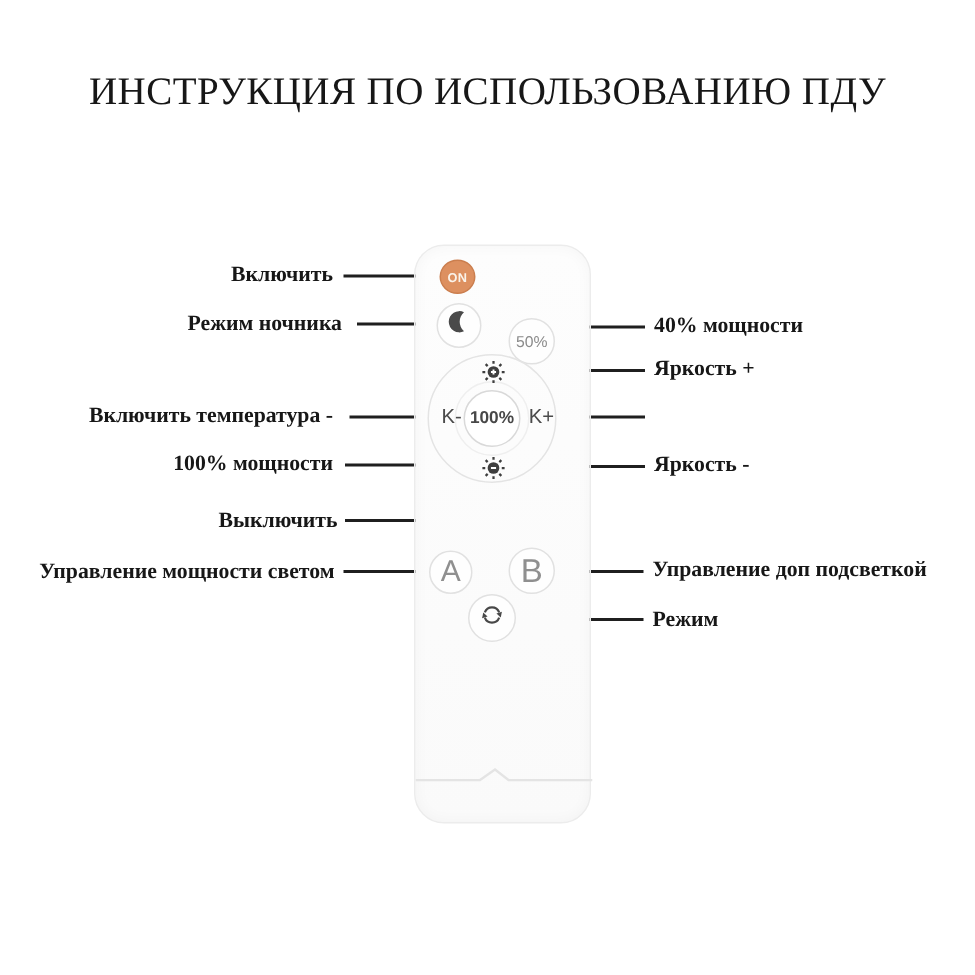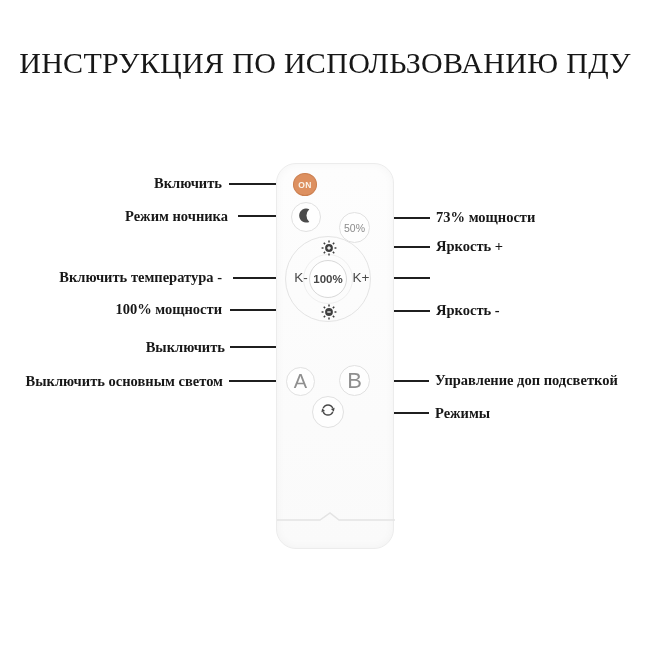--- a/index.html
+++ b/index.html
@@ -1,19 +1,19 @@
 <!DOCTYPE html>
 <html><head>
 <meta charset="utf-8">
 <style>
   html,body{margin:0;padding:0;background:#fff;}
   .stage{position:relative;width:650px;height:650px;background:#ffffff;overflow:hidden;
          font-family:"Liberation Serif","DejaVu Serif",serif;}
   .title{position:absolute;top:46px;left:0;width:100%;margin:0;text-align:center;
-         font-size:30px;font-weight:400;color:#171717;letter-spacing:.3px;}
+         font-size:26px;font-weight:400;color:#171717;letter-spacing:.3px;}
   
   .lab{position:absolute;font-weight:700;font-size:14.5px;color:#171717;line-height:16px;white-space:nowrap;}
   .ll0{top:175px;right:428px}.ll1{top:208px;right:422px}.ll2{top:269px;right:428px}
   .ll3{top:301px;right:428px}.ll4{top:339px;right:425px}.ll5{top:373px;right:427px}
   .rl0{top:209px;left:436px}.rl1{top:238px;left:436px}.rl2{top:269px;left:433px}
   .rl3{top:302px;left:436px}.rl4{top:372px;left:435px}.rl5{top:405px;left:435px}
   
   .cl{position:absolute;height:1.7px;background:#1f1f1f;}
   .cl-l1{left:229px;top:183px;width:64px}.cl-l2{left:238px;top:215px;width:53px}
   .cl-l3{left:233px;top:277px;width:55px}.cl-l4{left:230px;top:309px;width:58px}
@@ -55,27 +55,27 @@
 
 <div class="stage">
 
   <h1 class="title">ИНСТРУКЦИЯ ПО ИСПОЛЬЗОВАНИЮ ПДУ</h1>
 
   <div class="lab ll0">Включить</div>
   <div class="lab ll1">Режим ночника</div>
   <div class="lab ll2">Включить температура -</div>
   <div class="lab ll3">100% мощности</div>
   <div class="lab ll4">Выключить</div>
-  <div class="lab ll5">Выключить основным светом</div>
+  <div class="lab ll5">Управление мощности светом</div>
 
-  <div class="lab rl0">73% мощности</div>
+  <div class="lab rl0">40% мощности</div>
   <div class="lab rl1">Яркость +</div>
   <div class="lab rl3">Яркость -</div>
   <div class="lab rl4">Управление доп подсветкой</div>
-  <div class="lab rl5">Режимы</div>
+  <div class="lab rl5">Режим</div>
 
   <div class="cl cl-l1"></div>
   <div class="cl cl-l2"></div>
   <div class="cl cl-l3"></div>
   <div class="cl cl-l4"></div>
   <div class="cl cl-l4d"></div>
   <div class="cl cl-l5"></div>
   <div class="cl cl-l6"></div>
   <div class="cl cl-r1"></div>
   <div class="cl cl-r2"></div>

